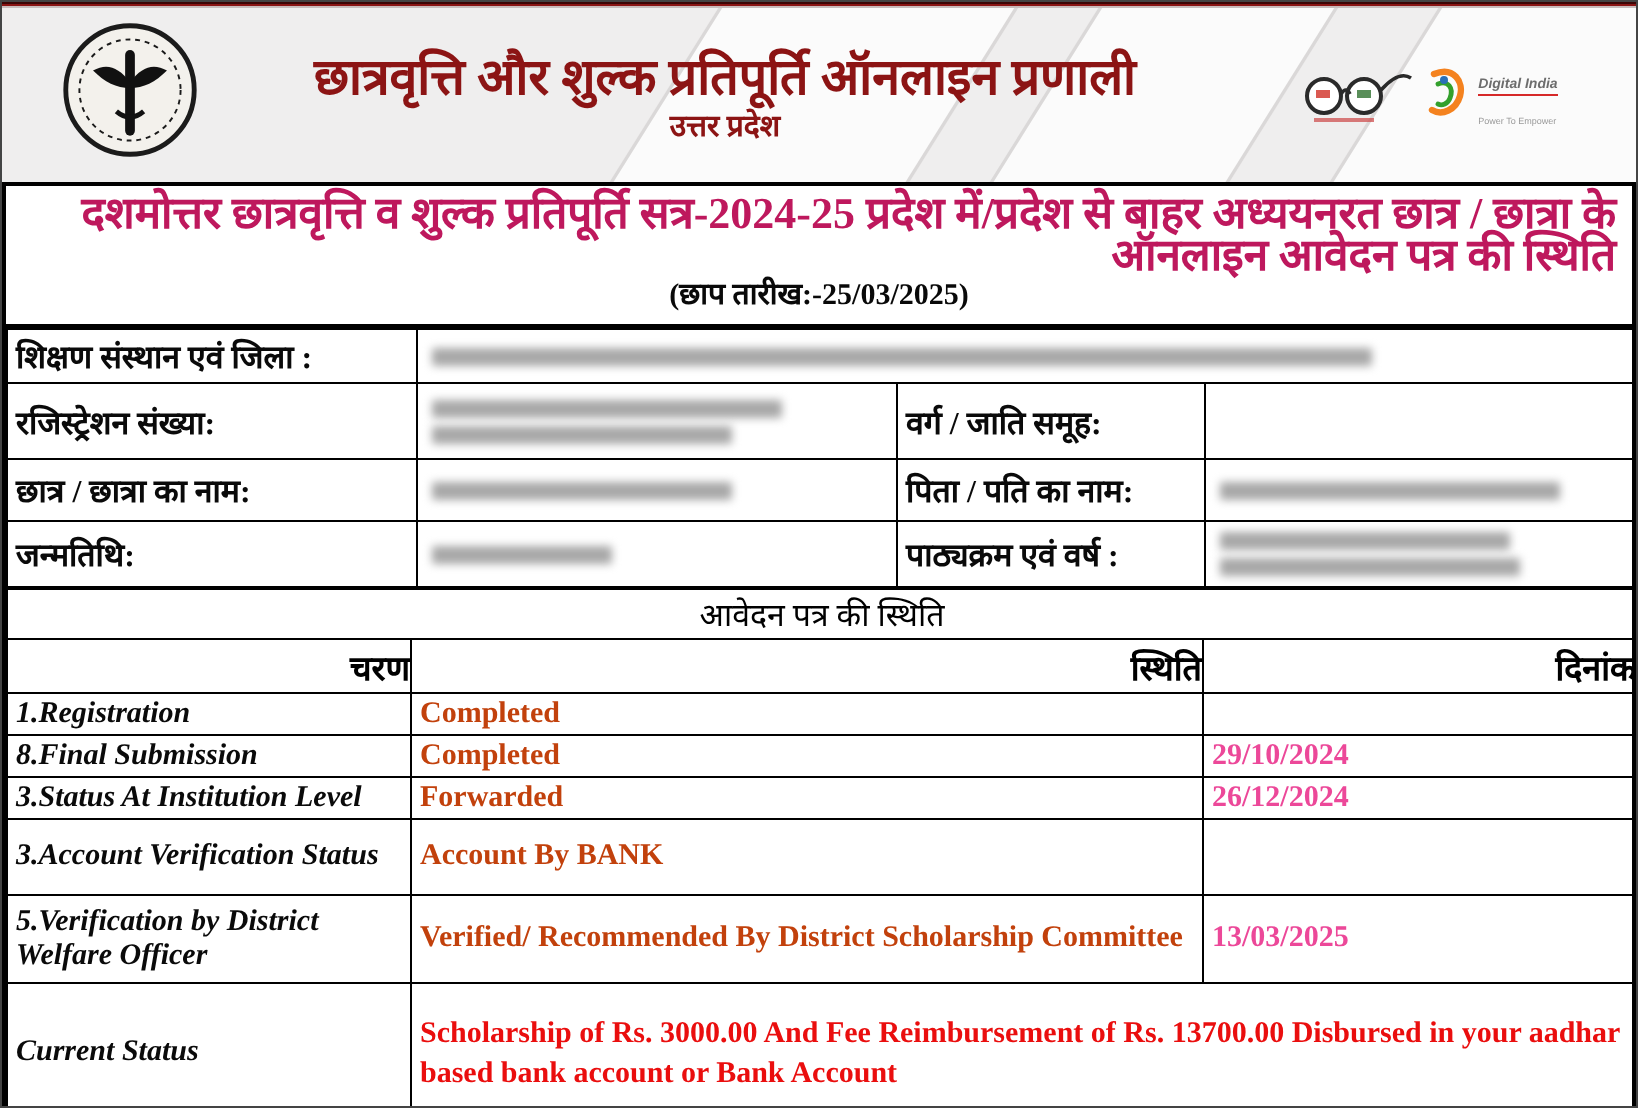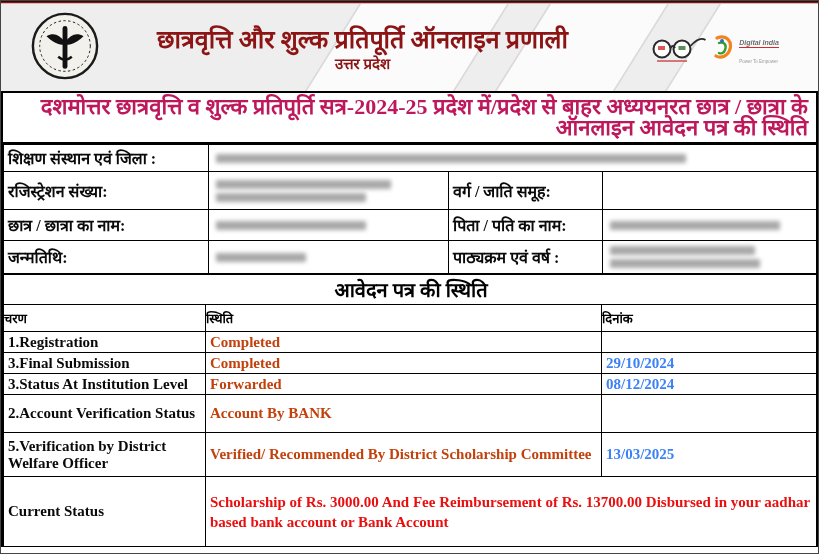--- a/index.html
+++ b/index.html
@@ -49,26 +49,26 @@
   .form-table tr.r1 td { height:27px; }
   .form-table tr.r2 td { height:38px; }
   .form-table tr.r3 td { height:31px; }
   .form-table tr.r4 td { height:31px; }
   .redact { display:block; height:9px; background:#a8a8a8; filter:blur(2.2px); border-radius:1px; margin:3px 0 3px 3px; }
   .rw-470 { width:470px; } .rw-175 { width:175px; } .rw-150 { width:150px; }
   .rw-145 { width:145px; } .rw-170 { width:170px; } .rw-90 { width:90px; }
   .stack .redact { margin-top:4px; margin-bottom:4px; }
 
   
-  .status-table .section { text-align:center; font-size:20px; font-weight:bold; height:24px; }
-  .status-table th { font-size:13px; font-weight:bold; height:27px; text-align:left; }
+  .status-table .section { text-align:center; font-size:16px; font-weight:normal; height:24px; }
+  .status-table th { font-size:17px; font-weight:bold; height:27px; text-align:right; }
   .status-table td { padding:1px 4px; font-weight:bold; font-size:15px; }
-  .status-table .stage { color:#0a0a0a; }
+  .status-table .stage { color:#0a0a0a;font-style:italic; }
   .status-table .ok { color:#c2410c; }
-  .status-table .date { color:#3b82f6; }
+  .status-table .date { color:#ec4899; }
   .status-table tr.h21 td { height:21px; }
   .status-table tr.h38 td { height:38px; }
   .status-table tr.h44 td { height:44px; }
   .status-table tr.hcur td { height:70px; }
   .alert { color:#ea0e0e; font-size:15px; line-height:20px; padding-right:14px; padding-bottom:12px; }
 </style>
 </head>
 <body>
 
 <div class="page">
@@ -121,20 +121,21 @@
         </span>
       </div>
     </div>
   </div>
 
   <div class="main">
 
     <div class="notice">
       <div class="l1">दशमोत्तर छात्रवृत्ति व शुल्क प्रतिपूर्ति सत्र-2024-25 प्रदेश में/प्रदेश से बाहर अध्ययनरत छात्र / छात्रा के</div>
       <div class="l2">ऑनलाइन आवेदन पत्र की स्थिति</div>
+      <div class="l3">(छाप तारीख:-25/03/2025)</div>
     </div>
 
     <table class="form-table">
       <colgroup>
           <col style="width:205px">
           <col style="width:240px">
           <col style="width:154px">
           <col style="width:216px">
         </colgroup>
       <tbody>
@@ -191,31 +192,31 @@
         <th>चरण</th>
         <th>स्थिति</th>
         <th>दिनांक</th>
       </tr>
       <tr class="h21">
         <td class="stage">1.Registration</td>
         <td class="ok">Completed</td>
         <td class="date"></td>
       </tr>
       <tr class="h21">
-        <td class="stage">3.Final Submission</td>
+        <td class="stage">8.Final Submission</td>
         <td class="ok">Completed</td>
         <td class="date">29/10/2024</td>
       </tr>
       <tr class="h21">
         <td class="stage">3.Status At Institution Level</td>
         <td class="ok">Forwarded</td>
-        <td class="date">08/12/2024</td>
+        <td class="date">26/12/2024</td>
       </tr>
       <tr class="h38">
-        <td class="stage">2.Account Verification Status</td>
+        <td class="stage">3.Account Verification Status</td>
         <td class="ok">Account By BANK</td>
         <td class="date"></td>
       </tr>
       <tr class="h44">
         <td class="stage">5.Verification by District Welfare Officer</td>
         <td class="ok">Verified/ Recommended By District Scholarship Committee</td>
         <td class="date">13/03/2025</td>
       </tr>
       <tr class="hcur">
         <td class="stage">Current Status</td>

